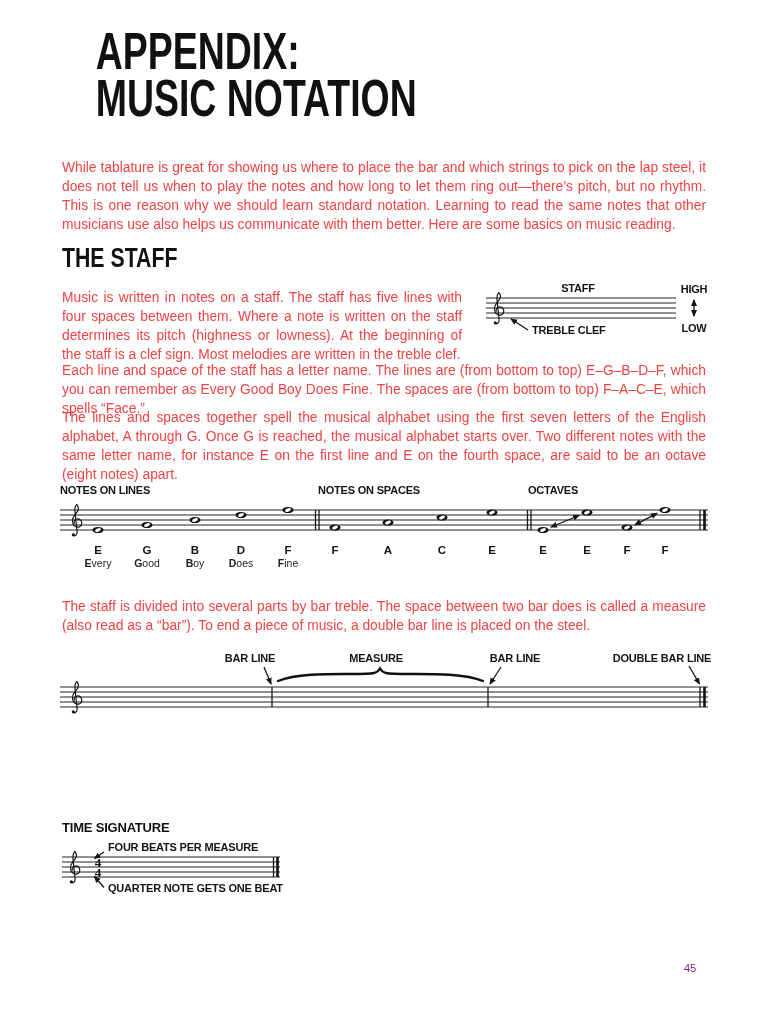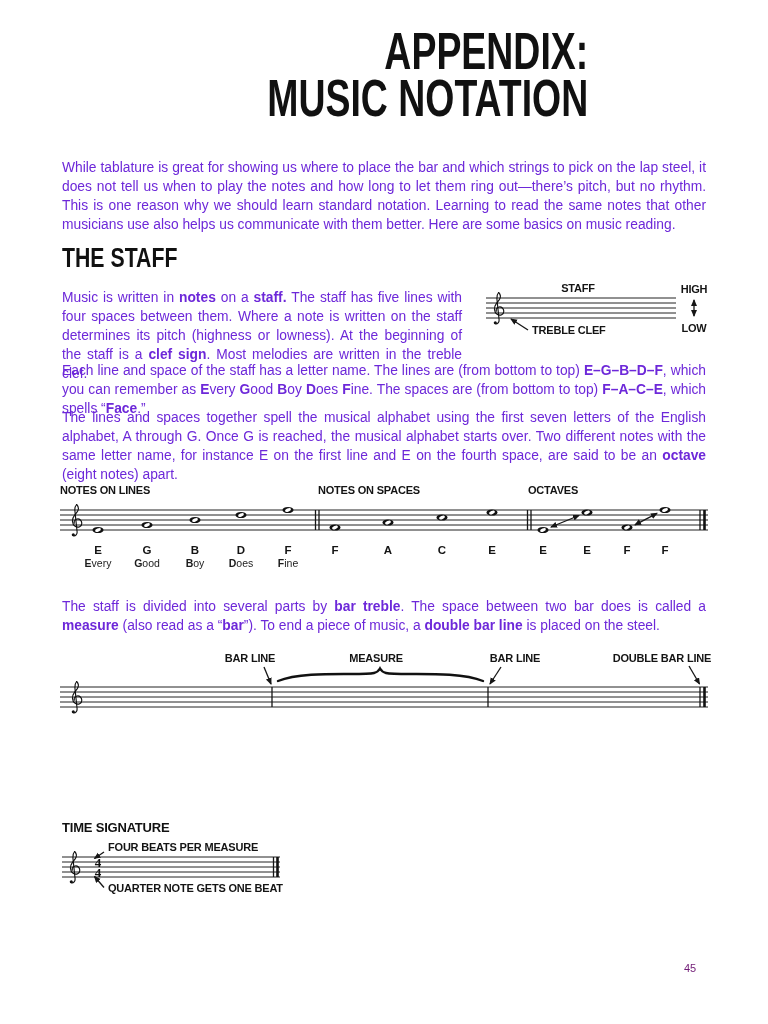--- a/index.html
+++ b/index.html
@@ -1,23 +1,23 @@
 <!DOCTYPE html>
 <html><head>
 <meta charset="utf-8">
 <style>
   html,body{margin:0;padding:0;background:#e8e8e8;}
   .page{position:relative;width:768px;height:1024px;margin:0 auto;background:#ffffff;
         font-family:"Liberation Sans",sans-serif;color:#1c1c1c;overflow:hidden;}
-  .title{position:absolute;top:28px;left:0;width:684px;text-align:right;margin:0;
+  .title{position:absolute;top:28px;left:0;width:684px;text-align:left;margin:0;
          font-size:52px;line-height:47px;font-weight:bold;letter-spacing:0px;color:#111;}
   .title .tline{display:block;transform:scaleX(0.72);transform-origin:50% 50%;white-space:nowrap;}
   .para{position:absolute;left:62px;width:644px;margin:0;font-size:13.8px;line-height:19px;
-        text-align:justify;color:#6d28d9;}
-  .para .b{font-weight:bold;}
+        text-align:justify;color:#ef4444;}
+  .para .b{font-weight:normal;}
   .h2{position:absolute;left:62px;margin:0;font-size:28px;line-height:28px;font-weight:bold;color:#111;
       transform:scaleX(0.76);transform-origin:0 50%;white-space:nowrap;}
   .narrow{width:400px;}
   .tsheading{position:absolute;left:62px;margin:0;font-size:13px;font-weight:bold;color:#111;
              letter-spacing:-0.2px;}
   .tstext{position:absolute;left:298px;top:842px;width:420px;font-size:13.8px;line-height:18.5px;}
   .pagenum{position:absolute;left:684px;top:962px;font-size:11px;color:#701a75;}
   svg{position:absolute;overflow:visible;}
   .stline{stroke:#222;stroke-width:1;}
   .barln{stroke:#161616;stroke-width:1.3;}

